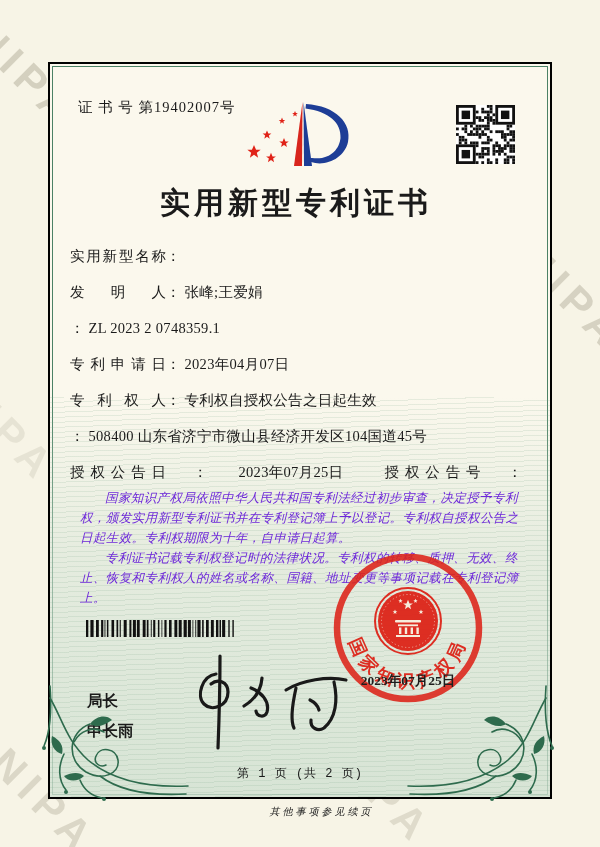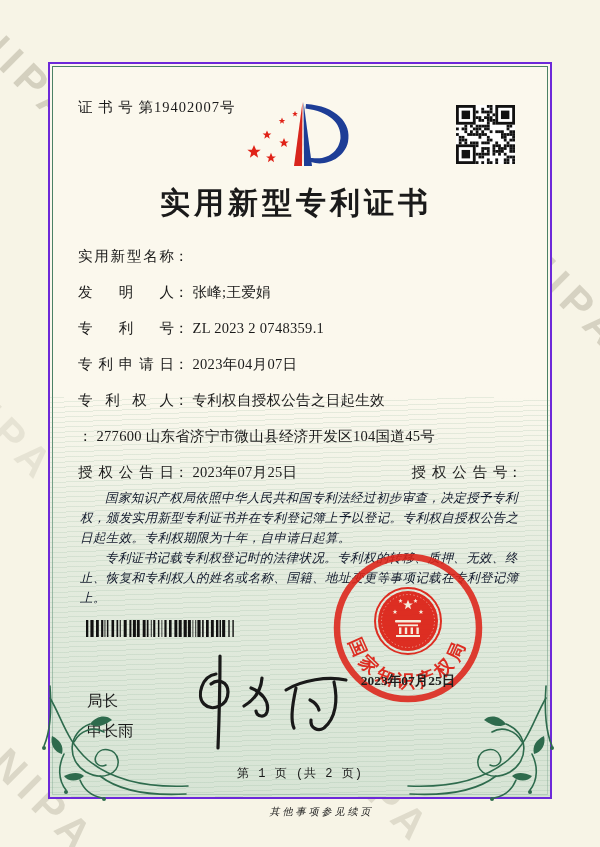--- a/index.html
+++ b/index.html
@@ -19,58 +19,58 @@
   .wm1{left:-30px; top:-14px; opacity:.32;}
   .wm2{left:516px; top:208px; opacity:.30;}
   .wm3{left:-52px; top:340px; opacity:.15;}
   .wm4{left:332px; top:232px; opacity:.10;}
   .wm5{left:86px;  top:560px; opacity:.11;}
   .wm6{left:-12px; top:712px; opacity:.26;}
   .wm7{left:324px; top:702px; opacity:.22;}
   
   .panel{
     position:absolute; left:48px; top:62px; width:500px; height:733px;
-    border:2px solid #6d28d9; background:#fbf8ed;
+    border:2px solid #000000; background:#fbf8ed;
   }
   .panel .inner-line{
     position:absolute; inset:2px; border:1px solid #4b8165; pointer-events:none;
   }
   
   .texture{
     position:absolute; left:0; right:0; bottom:0; height:400px;
     background:
       repeating-linear-gradient(178deg, rgba(120,165,135,.16) 0 1px, rgba(120,165,135,0) 1px 5px),
       linear-gradient(180deg, rgba(214,228,213,0) 0%, rgba(211,226,211,.55) 40%, rgba(206,223,207,.8) 100%);
     pointer-events:none;
   }
   .cert-no{position:absolute; left:28px; top:34px; font-size:14.5px; letter-spacing:1px;}
   .logo{position:absolute; left:190px; top:26px; width:132px; height:88px;}
   .qr{position:absolute; left:406px; top:41px; width:59px; height:59px;}
   .title{
     position:absolute; left:0; right:8px; top:119px; text-align:center;
     font-size:30px; font-weight:bold; letter-spacing:4px;
   }
-  .fields{position:absolute; left:28px; top:180px; right:24px; font-size:14.5px;}
+  .fields{position:absolute; left:20px; top:180px; right:24px; font-size:14.5px;}
   .frow{display:flex; align-items:baseline; margin-bottom:12px; line-height:24px;}
   .flabel{
     display:inline-block; width:96px; text-align:justify; text-align-last:justify;
     -moz-text-align-last:justify; flex:none;
   }
   .fcolon{flex:none; margin-right:4px;}
   .fvalue{letter-spacing:.3px;}
   .grant-row{display:flex; justify-content:space-between;}
-  .grant-pair{display:flex; align-items:baseline;}
+  .grant-pair{display:flex; align-items:baseline;gap:27px;}
   .paras{
     position:absolute; left:30px; right:24px; top:424px;
     font-size:12.5px; line-height:20px; font-style:italic; font-weight:500;
-    letter-spacing:.4px; color:#0f172a;
+    letter-spacing:.4px; color:#6d28d9;
   }
   .paras p{margin:0; text-indent:2em;}
   .barcode{position:absolute; left:36px; top:556px; width:152px; height:17px;}
-  .signatory{position:absolute; left:37px; top:622px; font-size:15.5px; font-weight:normal; line-height:30px;}
+  .signatory{position:absolute; left:37px; top:622px; font-size:15.5px; font-weight:bold; line-height:30px;}
   .signature{position:absolute; left:128px; top:580px; width:180px; height:118px;}
   .seal{position:absolute; left:329px; top:549px; width:158px; height:158px; opacity:.95;}
   .page-info{position:absolute; left:0; right:0; top:701px; text-align:center; font-size:12px; letter-spacing:1px;font-family:Liberation Mono, monospace;}
   .continuation{
     position:absolute; left:0; right:0; top:805px; text-align:center;
     font-size:10px; letter-spacing:3px; font-style:italic; color:#222;padding-left:43px;
   }
   .flourish{position:absolute; width:150px; height:130px; pointer-events:none;}
   .flourish.bl{left:40px; top:684px;}
   .flourish.br{left:406px; top:684px; transform:scaleX(-1);}
@@ -272,37 +272,36 @@
       <div class="frow">
         <span class="flabel">实用新型名称</span>
         <span class="fcolon">：</span>
       </div>
       <div class="frow">
         <span class="flabel">发明人</span>
         <span class="fcolon">：</span>
         <span class="fvalue">张峰;王爱娟</span>
       </div>
       <div class="frow">
-        <span class="flabel">专利号</span>
         <span class="fcolon">：</span>
         <span class="fvalue">ZL 2023 2 0748359.1</span>
       </div>
       <div class="frow">
         <span class="flabel">专利申请日</span>
         <span class="fcolon">：</span>
         <span class="fvalue">2023年04月07日</span>
       </div>
       <div class="frow">
         <span class="flabel">专利权人</span>
         <span class="fcolon">：</span>
         <span class="fvalue">专利权自授权公告之日起生效</span>
       </div>
       <div class="frow">
         <span class="fcolon">：</span>
-        <span class="fvalue">277600 山东省济宁市微山县经济开发区104国道45号</span>
+        <span class="fvalue">508400 山东省济宁市微山县经济开发区104国道45号</span>
       </div>
       <div class="frow grant-row">
         <span class="grant-pair">
           <span class="flabel">授权公告日</span>
           <span class="fcolon">：</span>
           <span class="fvalue">2023年07月25日</span>
         </span>
         <span class="grant-pair">
           <span class="flabel">授权公告号</span>
           <span class="fcolon">：</span>

